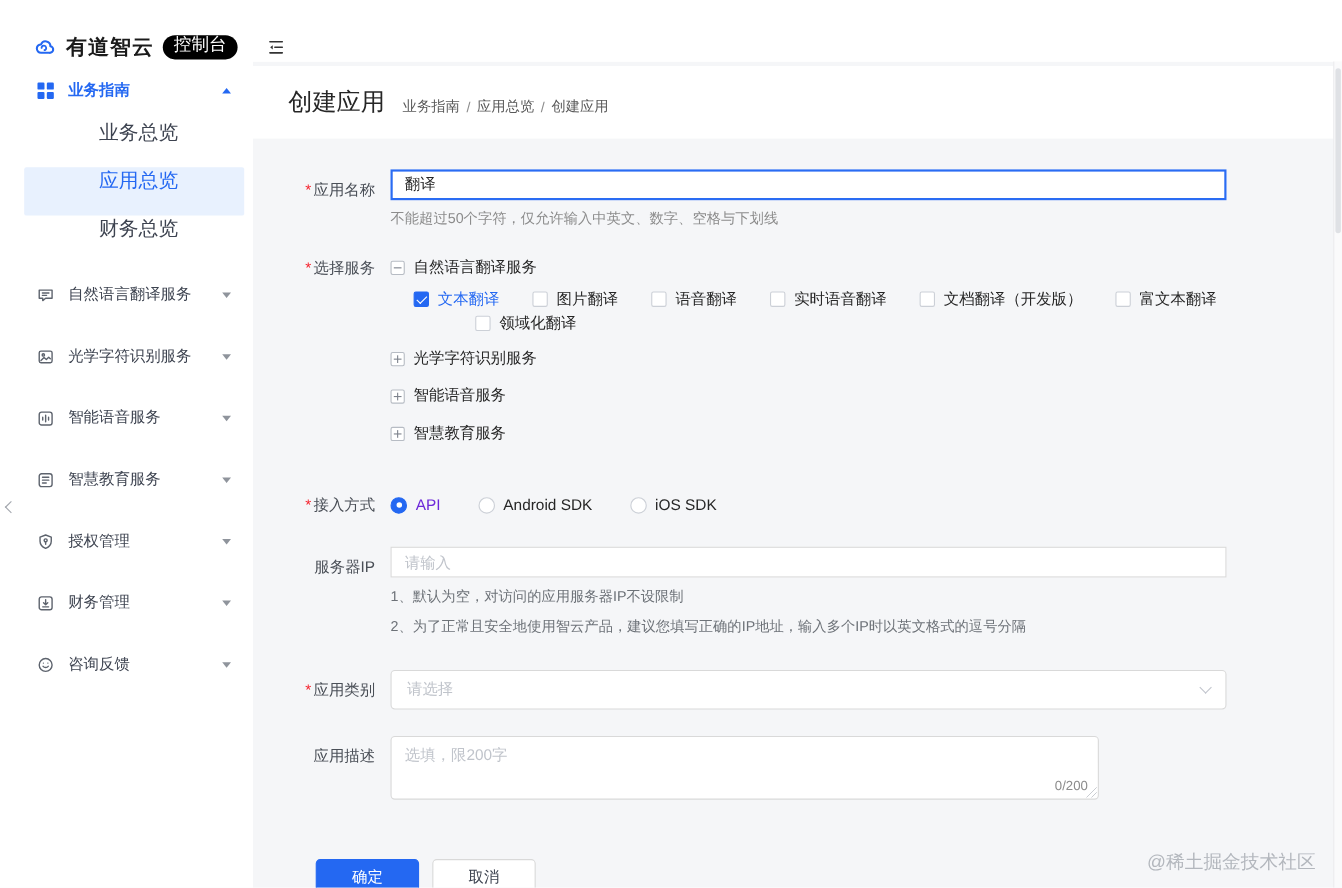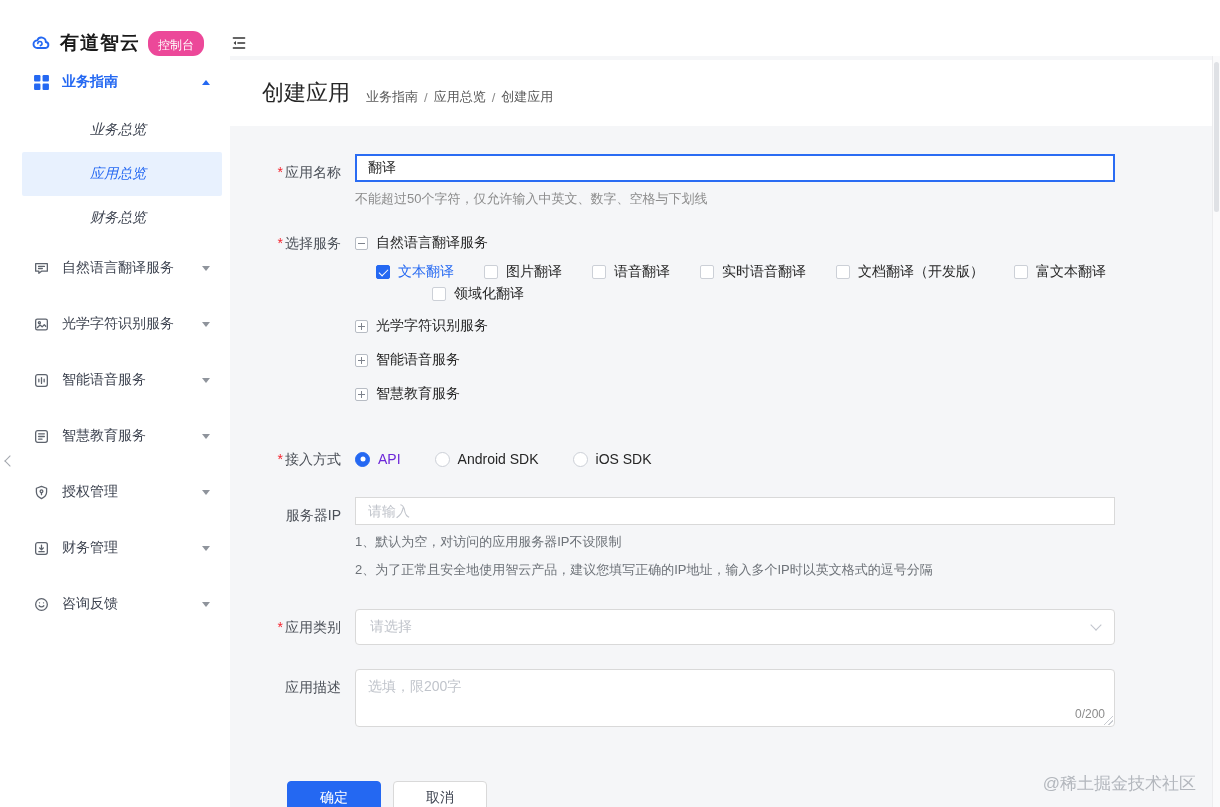--- a/index.html
+++ b/index.html
@@ -6,33 +6,33 @@
   html,body { margin:0; padding:0; }
   body {
     width:1220px; height:807px; position:relative; overflow:hidden;
     background:#ffffff; color:#333;
     font-family:"Liberation Sans","DejaVu Sans",sans-serif;
   }
   
   .topbar { position:absolute; top:0; left:0; right:0; height:56px; background:#fff; display:flex; align-items:flex-end; z-index:6; }
   .brand { display:flex; align-items:center; gap:8px; padding-left:26px; cursor:pointer; }
   .brand-text { font-size:19px; font-weight:700; color:#1b1b1b; letter-spacing:1px; }
-  .brand-badge { background:#ec4899; color:#fff; font-size:12px; line-height:1; padding:8px 10px 5px; border-radius:11px; }
+  .brand-badge { background:#000000; color:#fff; font-size:16px; line-height:1; padding:1px 10px 5px; border-radius:11px; }
   .fold-btn { background:none; border:none; padding:4px; margin-left:22px; cursor:pointer; display:flex; align-items:center; }
   
   .sidebar { position:absolute; top:56px; left:0; bottom:0; width:230px; background:#fff; z-index:5; }
   .menu-parent { height:52px; display:flex; align-items:center; padding:0 20px 0 32px; cursor:pointer; }
   .menu-parent.group { height:56px; }
   .mp-icon { width:18px; height:18px; margin-right:12px; display:flex; align-items:center; justify-content:center; flex:none; }
   .mp-label { font-size:14px; color:#3d4350; flex:1; white-space:nowrap; }
   .menu-parent.active .mp-label { color:#2468f2; font-weight:600; }
   .caret { width:0; height:0; border-left:4px solid transparent; border-right:4px solid transparent; flex:none; }
   .caret.down { border-top:5px solid #8f949c; }
   .caret.up { border-bottom:5px solid #2468f2; }
-  .menu-child { height:44px; display:flex; align-items:center; padding-left:68px; margin:0 8px 0 22px; border-radius:2px; font-size:14px; color:#3d4350; cursor:pointer;font-style:italic; }
+  .menu-child { height:44px; display:flex; align-items:flex-start; padding-left:68px; margin:0 8px 0 22px; border-radius:2px; font-size:18px; color:#3d4350; cursor:pointer; }
   .menu-child.active { background:#e8f1fe; color:#2468f2; }
   .edge-handle { position:absolute; left:2px; top:452px; width:12px; height:18px; cursor:pointer; z-index:7; }
   .edge-handle::before { content:""; position:absolute; left:4px; top:5px; width:7px; height:7px; border-left:1.5px solid #a2a6ad; border-bottom:1.5px solid #a2a6ad; transform:rotate(45deg); }
   
   .main { position:absolute; top:56px; left:230px; right:0; bottom:0; background:#f5f6f8; overflow:hidden; }
   .page-header { margin-top:4px; height:66px; background:#fff; display:flex; align-items:center; padding-left:32px; }
   .page-title { font-size:22px; font-weight:500; color:#262626; margin:0; }
   .breadcrumb { margin-left:16px; margin-top:8px; font-size:13px; color:#595959; display:flex; align-items:center; }
   .bc-item { cursor:pointer; }
   .bc-sep { margin:0 6px; color:#8c8c8c; }
@@ -68,21 +68,21 @@
   .radio { width:15px; height:15px; border-radius:50%; border:1px solid #ccd0d7; background:#fff; margin-right:8px; position:relative; flex:none; }
   .radio.selected { background:#2468f2; border-color:#2468f2; }
   .radio.selected::after { content:""; position:absolute; left:50%; top:50%; width:5px; height:5px; border-radius:50%; background:#fff; transform:translate(-50%,-50%); }
   .radio-label { font-size:14px; color:#262626; }
   .radio-label.active { color:#6d28d9; }
   
   .select { width:760px; height:36px; border:1px solid #d9d9d9; border-radius:4px; background:#fff; display:flex; align-items:center; justify-content:space-between; padding:0 14px; cursor:pointer; }
   .select .placeholder { font-size:14px; color:#c0c4cb; }
   .select-arrow { width:8px; height:8px; border-right:1.5px solid #c0c4cc; border-bottom:1.5px solid #c0c4cc; transform:rotate(45deg); margin-top:-4px; }
   
-  .textarea-wrap { position:relative; width:760px; }
+  .textarea-wrap { position:relative; width:644px; }
   .textarea-wrap textarea { width:100%; height:58px; border:1px solid #d9d9d9; border-radius:4px; background:#fff; padding:8px 12px; font-size:14px; color:#262626; outline:none; resize:none; font-family:inherit; display:block; }
   .counter { position:absolute; right:10px; bottom:6px; font-size:12px; color:#8c8c8c; }
   .resize-corner { position:absolute; right:2px; bottom:2px; width:10px; height:10px;
     background:linear-gradient(135deg, transparent 50%, #c9ccd1 50%, #c9ccd1 58%, transparent 58%, transparent 72%, #c9ccd1 72%, #c9ccd1 80%, transparent 80%); }
   
   .btn-row { margin-top:54px; padding-left:57px; display:flex; gap:12px; }
   .btn { height:34px; padding:0 32px; border-radius:4px; border:1px solid #d9d9d9; background:#fff; color:#3d4350; font-size:14px; cursor:pointer; font-family:inherit; }
   .btn.primary { background:#2468f2; border-color:#2468f2; color:#fff; }
   
   .watermark { position:absolute; right:24px; bottom:12px; font-size:17px; color:#b3b7bd; z-index:8; }

